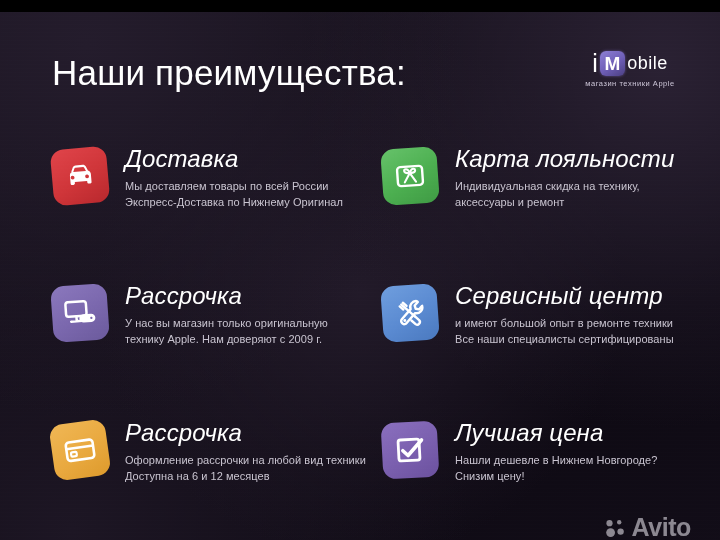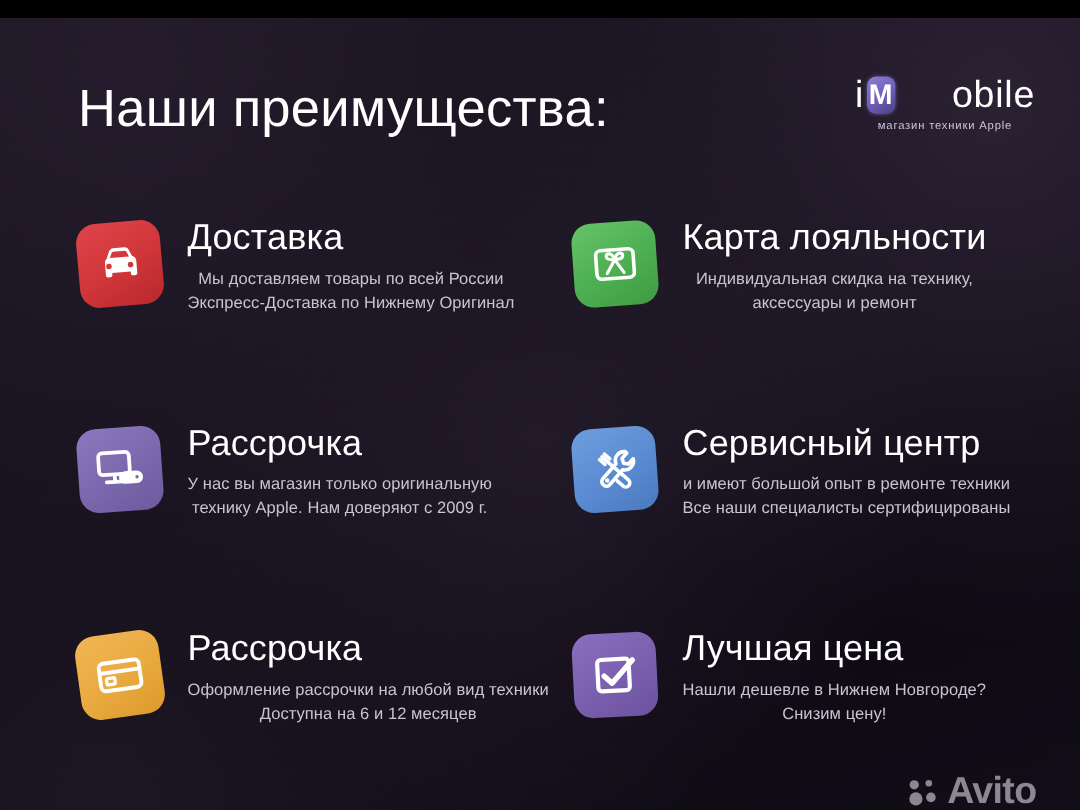--- a/index.html
+++ b/index.html
@@ -82,21 +82,21 @@
     width: 25px;
     height: 25px;
     margin: 0 2px;
     border-radius: 6px;
     background: linear-gradient(145deg, #8d7fd4 0%, #6f5fb8 52%, #4b3f82 100%);
     font-size: 19px;
     font-weight: 700;
     color: #fff;
     box-shadow: 0 0 3px rgba(140,120,210,.55);
   }
-  .brand-rest { font-size: 25px; padding-left: 36px; }
+  .brand-rest { font-size: 18px; }
   .brand-sub {
     margin-top: 2px;
     font-size: 7.5px;
     line-height: 10px;
     letter-spacing: .55px;
     color: #cdc6d8;
     white-space: nowrap;
   }
 
   
@@ -140,28 +140,28 @@
   .feature-body { padding-top: 0; min-width: 0; }
 
   .feature-title {
     font-size: 24px;
     line-height: 29px;
     font-weight: 400;
     color: #ffffff;
     margin: 0 0 6px 0;
     white-space: nowrap;
     letter-spacing: .1px;
+    font-style: italic;
   }
 
   .feature-desc {
     font-size: 11px;
     line-height: 15.5px;
     color: #c9c4d0;
     letter-spacing: .05px;
-    text-align: center;
   }
   .feature-desc span { display: block; white-space: nowrap; }
 
   
   .avito {
     position: absolute;
     right: 29px;
     bottom: 12px;
     display: flex;
     align-items: center;

